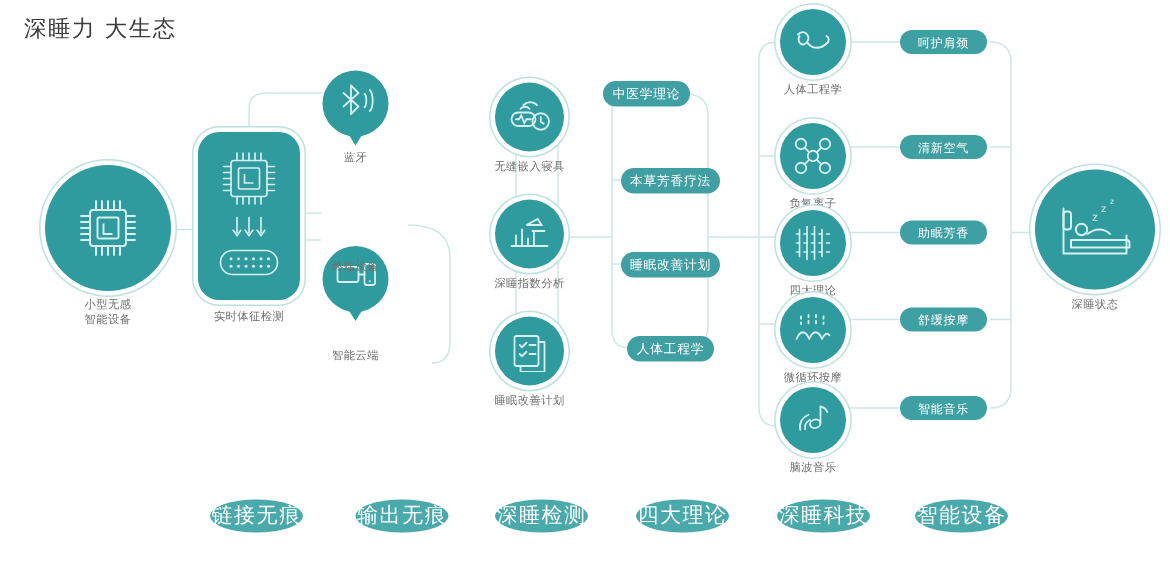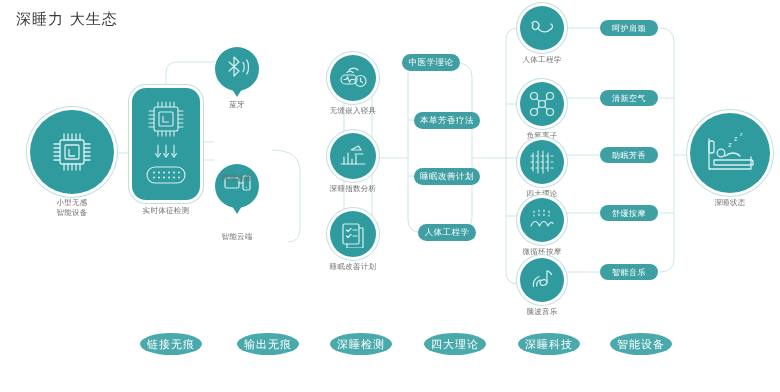--- a/index.html
+++ b/index.html
@@ -66,21 +66,21 @@
   }
   .pill.theory{background:#3f9fa3;font-size:8.5px;}
   .pill.benefit{background:#3fa0a4;}
 
   .legend-pill{
     position:absolute;
     width:62px;height:22px;
     border-radius:50%/50%;
     background:#4aa9ab;
     color:#fff;
-    font-size:11px;
+    font-size:14px;
     display:flex;align-items:center;justify-content:center;
     letter-spacing:1px;
     white-space:nowrap;
   }
 
   .lbl{
     position:absolute;
     font-size:7.5px;
     color:#6f6f6f;
     text-align:center;

